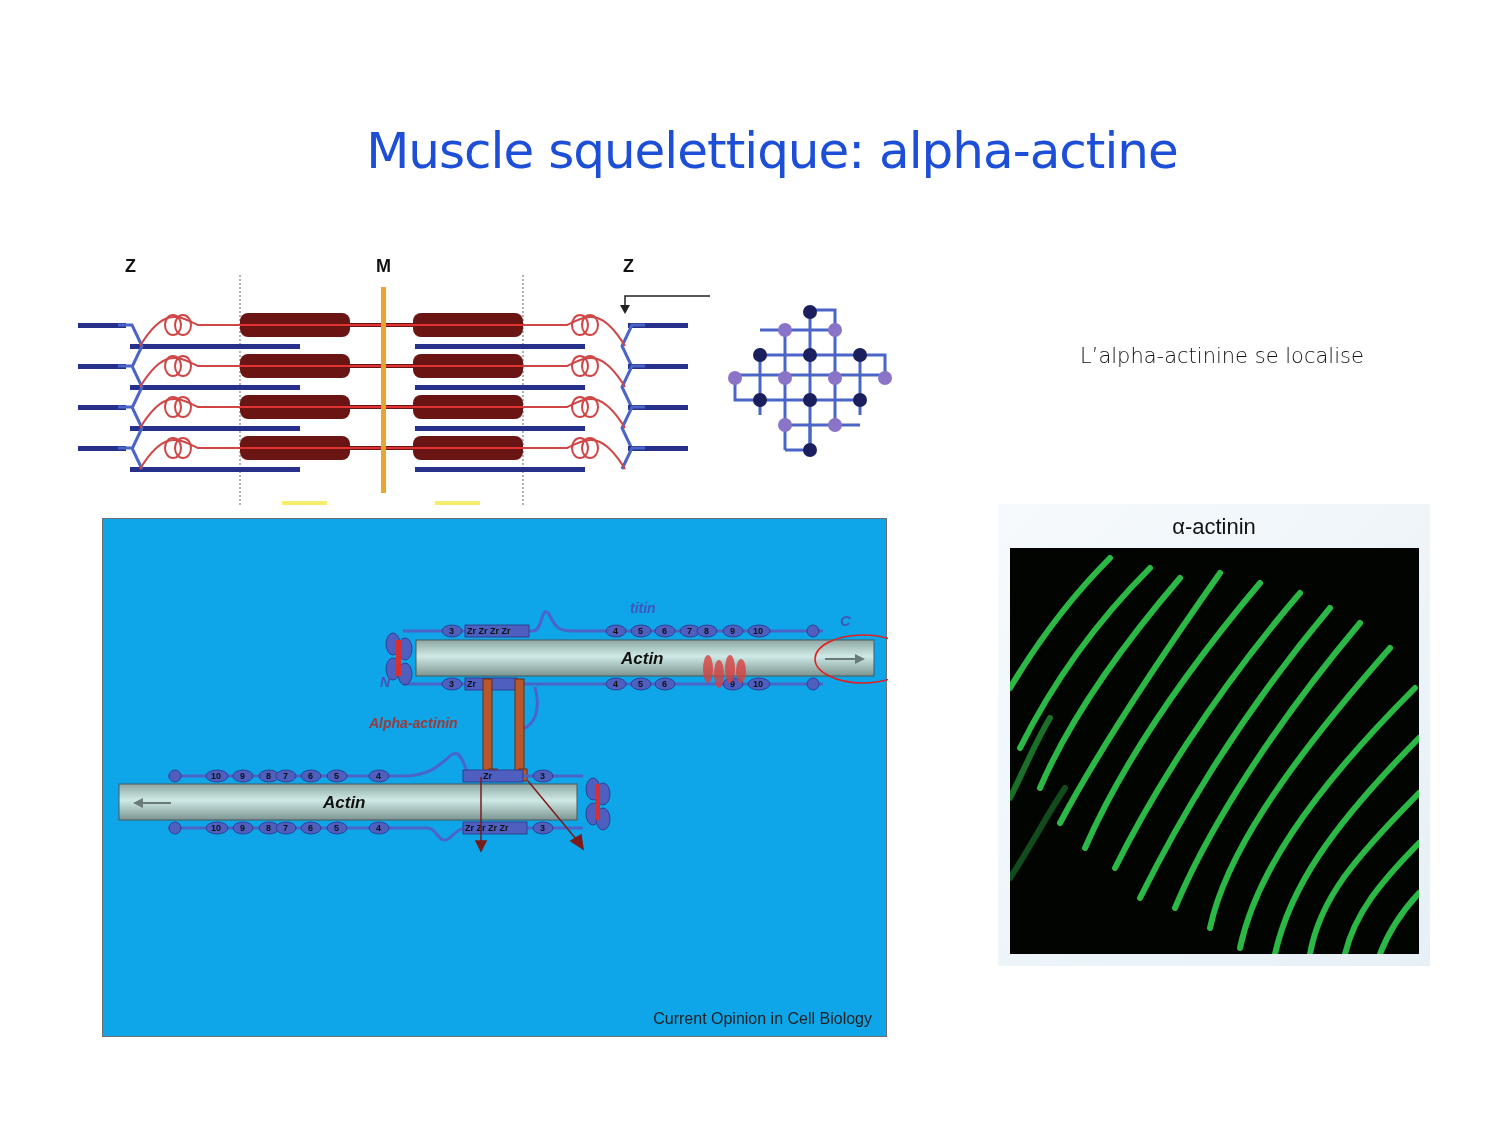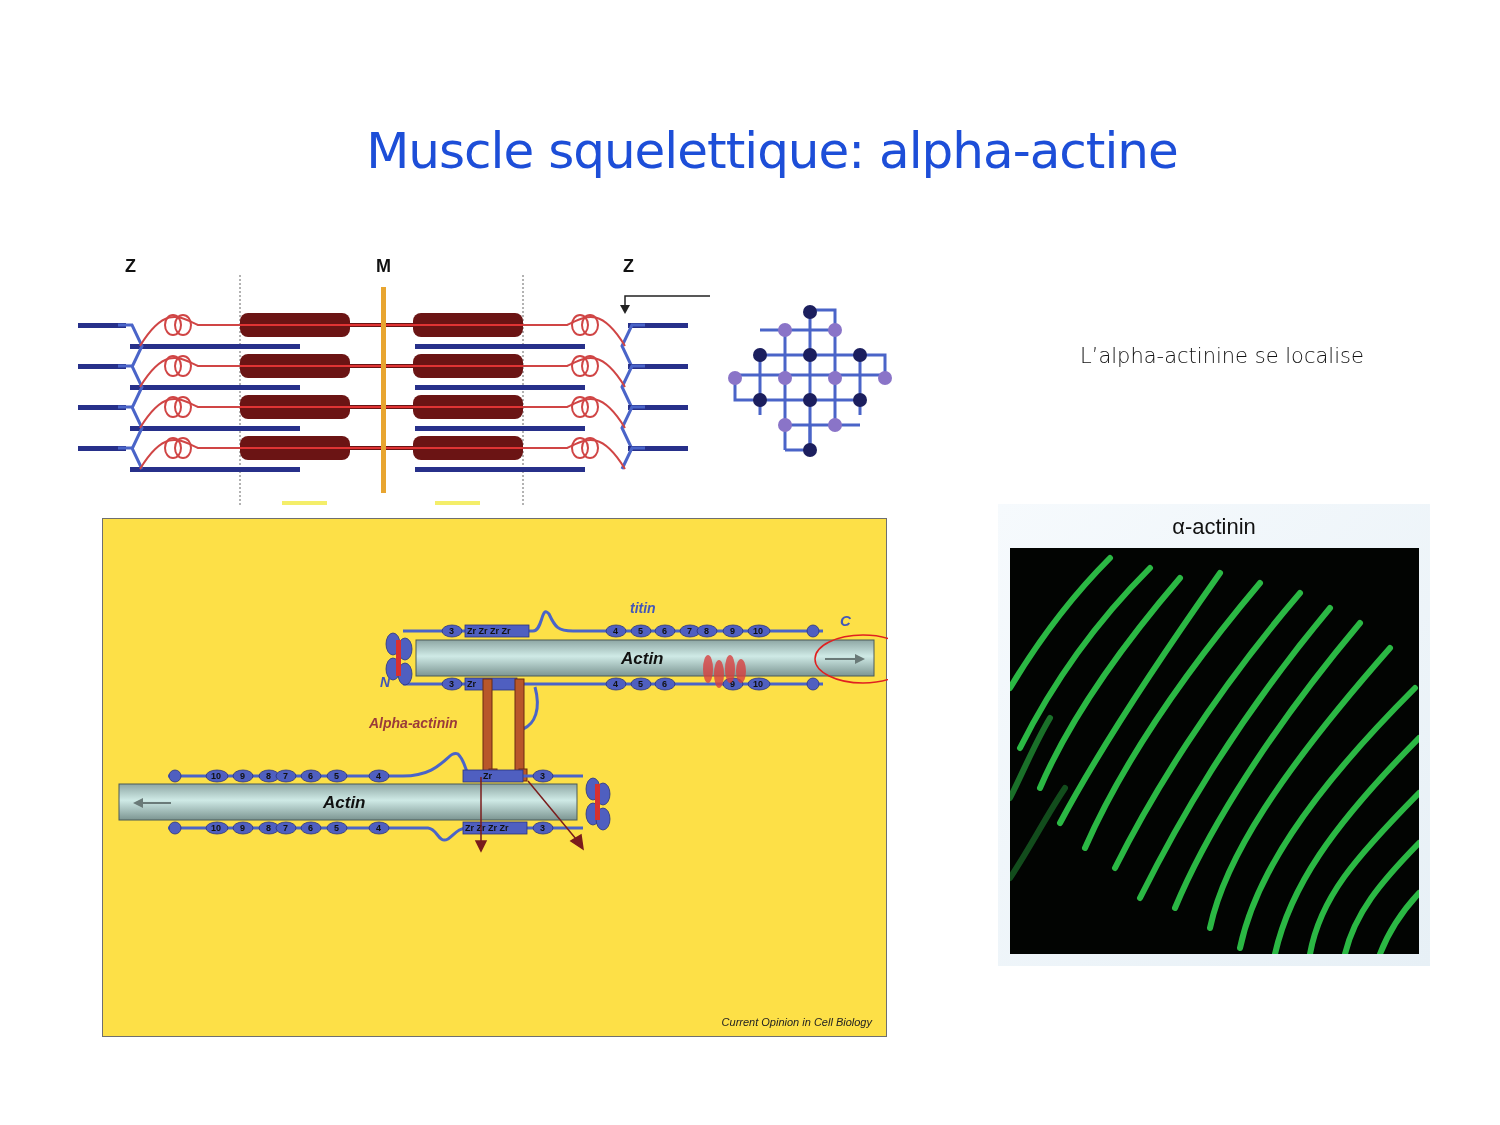--- a/index.html
+++ b/index.html
@@ -1,21 +1,21 @@
 <!DOCTYPE html>
 <html><head>
 <meta charset="utf-8">
 <style>
   html, body { margin:0; padding:0; background:#ffffff; }
   body { width:1500px; height:1125px; position:relative; overflow:hidden; font-family:"Liberation Sans", sans-serif; }
   .slide-title { position:absolute; left:0; top:92px; width:1500px; text-align:center; font-family:"DejaVu Sans", sans-serif; font-size:50px; font-weight:normal; color:#1d4ed8; letter-spacing:-1px; line-height:1;margin-left:22px; }
   .abs { position:absolute; }
   .note { position:absolute; left:1080px; top:338px; width:350px; text-align:left; font-family:"DejaVu Sans", sans-serif; font-size:21px; line-height:37px; color:#111; font-weight:300; }
-  .panel-bottom { position:absolute; left:102px; top:518px; width:785px; height:519px; border:1px solid #6f6f6f; box-sizing:border-box; background:#fde047; }
-  .caption { position:absolute; right:14px; bottom:8px; font-size:11px; color:#222;font-style:italic; }
+  .panel-bottom { position:absolute; left:102px; top:518px; width:785px; height:519px; border:1px solid #6f6f6f; box-sizing:border-box; background:#0ea5e9; }
+  .caption { position:absolute; right:14px; bottom:8px; font-size:16px; color:#222; }
   .fluor-wrap { position:absolute; left:998px; top:504px; width:432px; height:462px; background:linear-gradient(135deg,#f6fafd,#e7f0f6); }
   .fluor-title { position:absolute; left:0; top:10px; width:432px; text-align:center; font-size:22px; color:#111; }
   .fluor-img { position:absolute; left:12px; top:44px; width:409px; height:406px; background:#020402; overflow:hidden; }
   svg text { font-family:"Liberation Sans", sans-serif; }
 </style>
 </head>
 <body>
 
 <h1 class="slide-title">Muscle squelettique: alpha-actine</h1>
 

